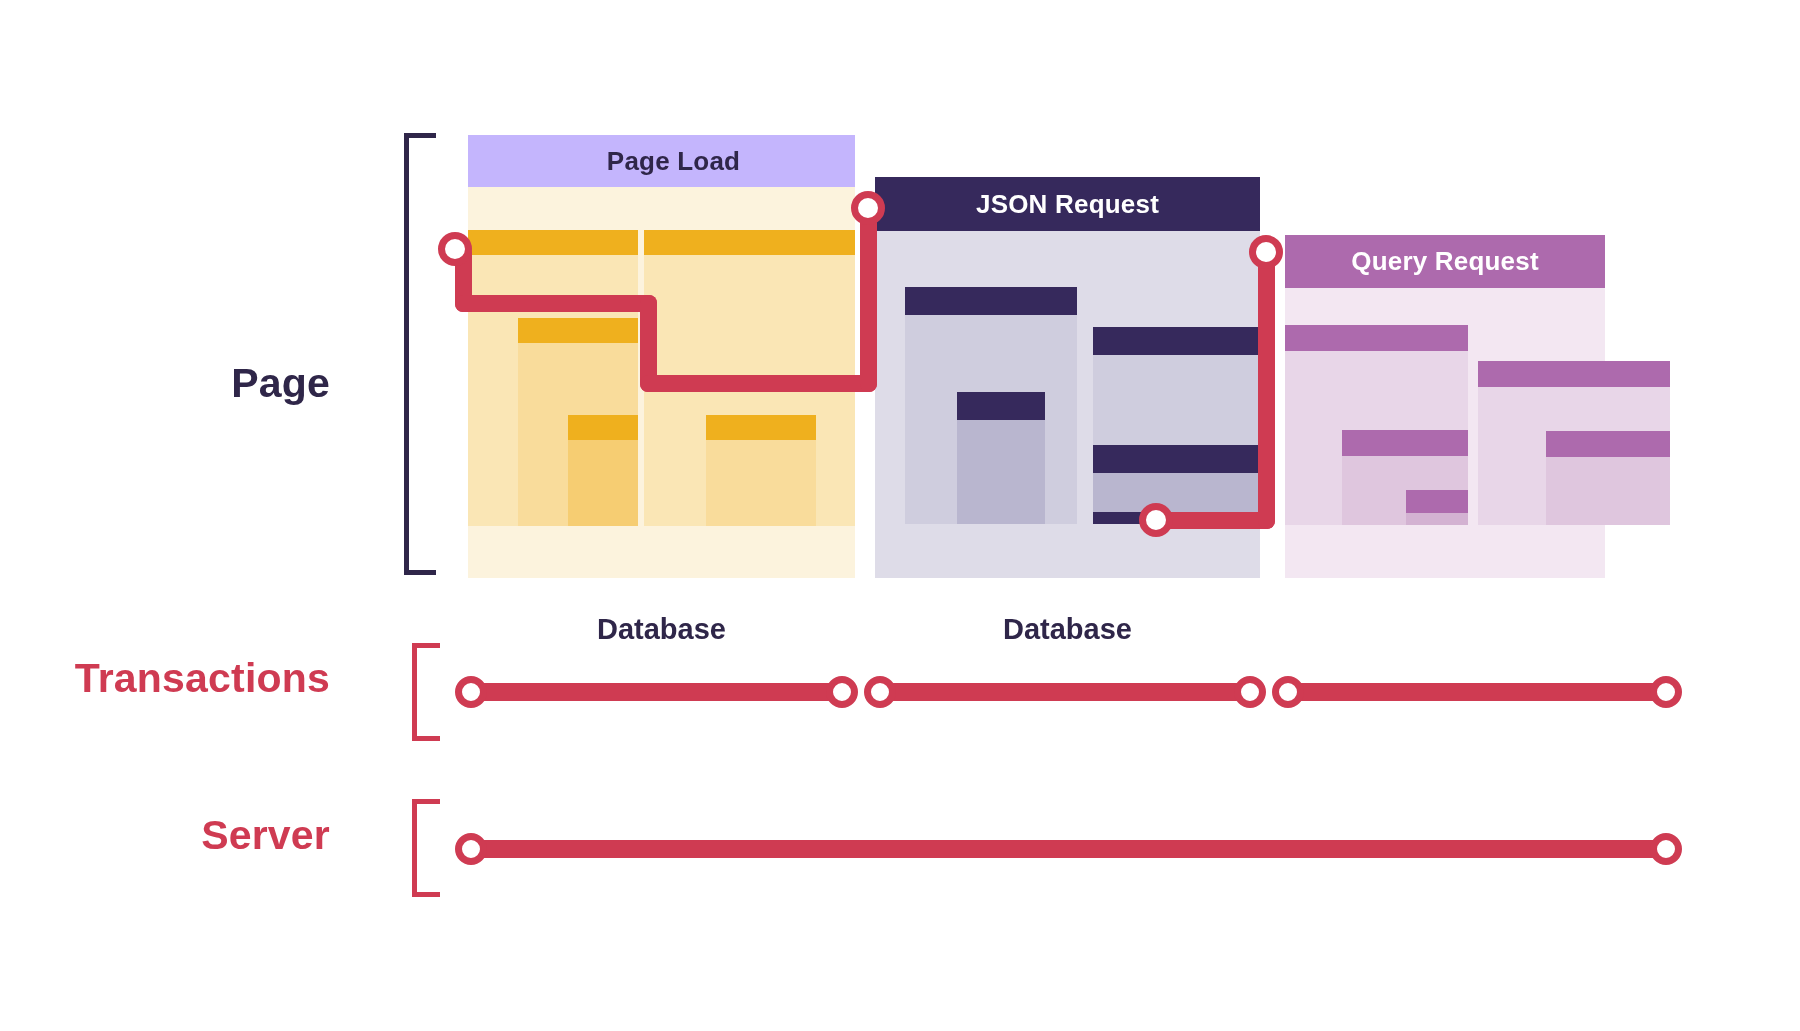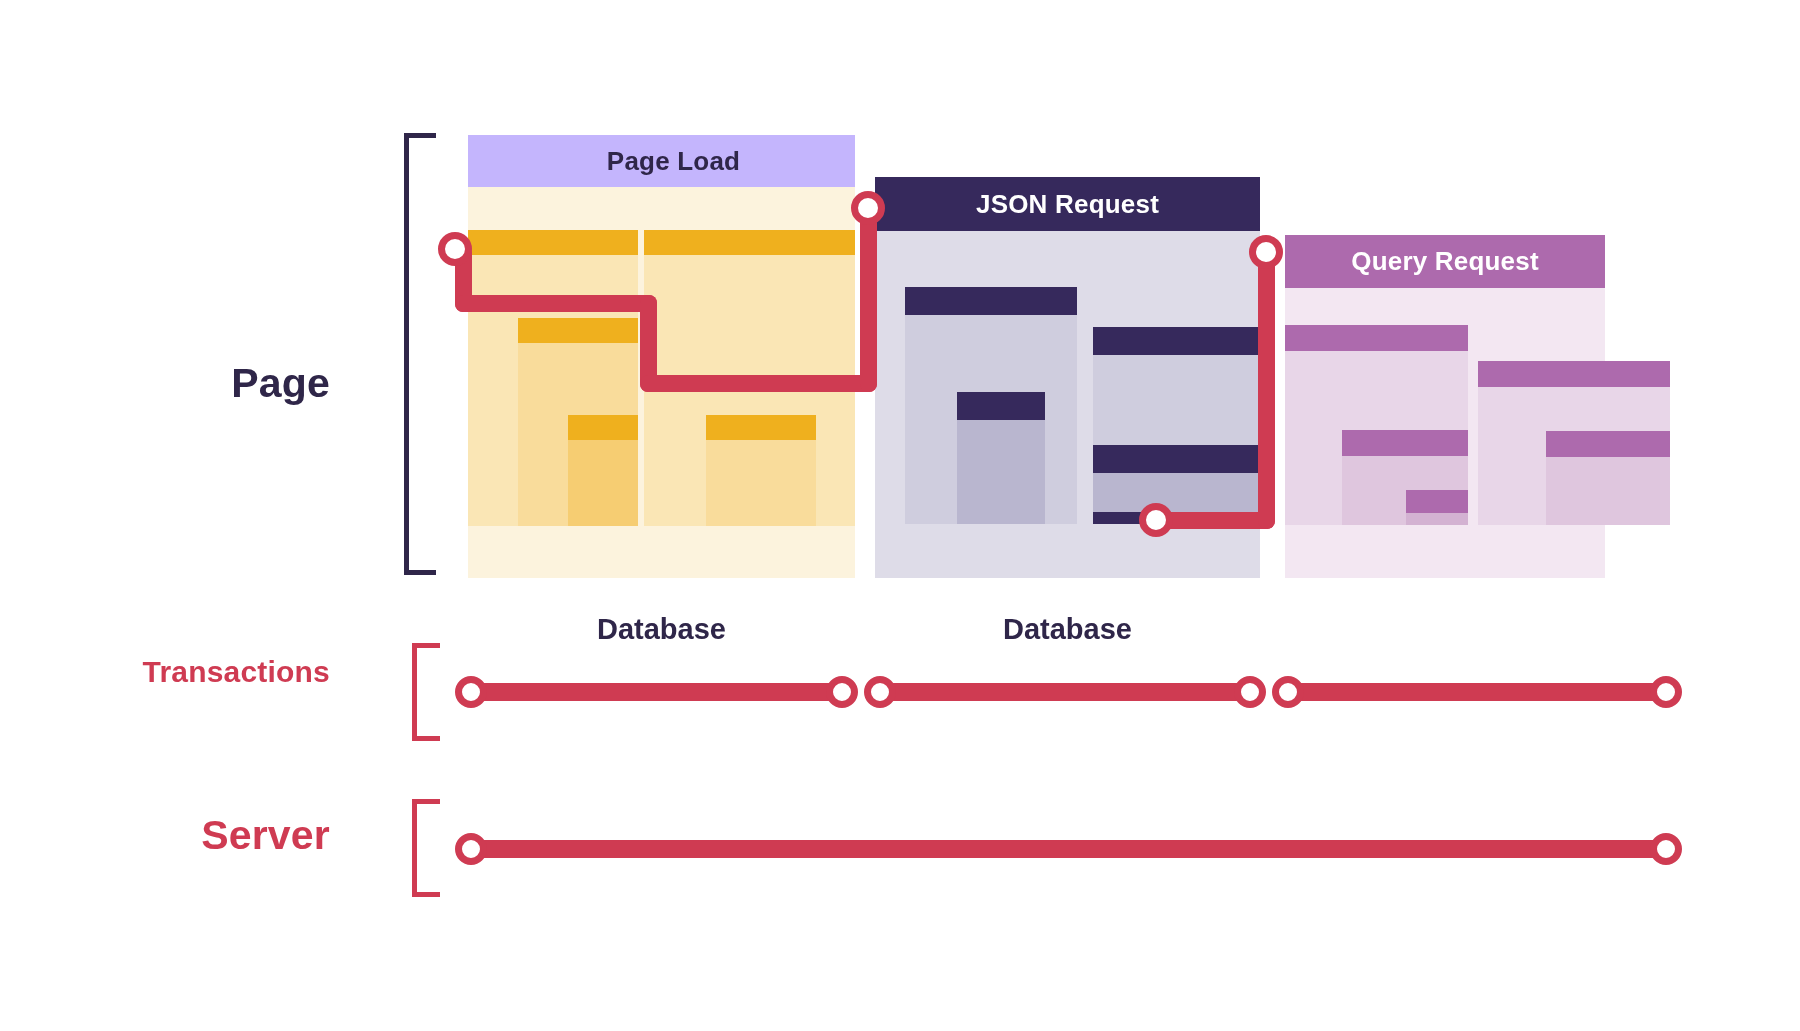--- a/index.html
+++ b/index.html
@@ -3,21 +3,21 @@
 <meta charset="utf-8">
 <style>
   html,body{margin:0;padding:0;background:#ffffff;}
   body{width:1800px;height:1031px;position:relative;overflow:hidden;
        font-family:"Liberation Sans","DejaVu Sans",sans-serif;}
   .stage{position:absolute;inset:0;}
 
   
   .row-label{position:absolute;font-weight:bold;letter-spacing:.2px;white-space:nowrap;}
   #spans-label{color:#2f2649;font-size:41px;right:1470px;top:360px;}
-  #transactions-label{color:#cf3b52;font-size:30px;right:1470px;top:655px;}
+  #transactions-label{color:#cf3b52;font-size:41px;right:1470px;top:655px;}
   #trace-label{color:#cf3b52;font-size:41px;right:1470px;top:812px;}
 
   
   .bracket{position:absolute;box-sizing:border-box;border-style:solid;border-right:none;}
   #spans-bracket{left:404px;top:133px;width:32px;height:442px;
       border-width:5px;border-color:#2f2649;}
   #transactions-bracket{left:412px;top:643px;width:28px;height:98px;
       border-width:5px;border-color:#cf3b52;}
   #trace-bracket{left:412px;top:799px;width:28px;height:98px;
       border-width:5px;border-color:#cf3b52;}

